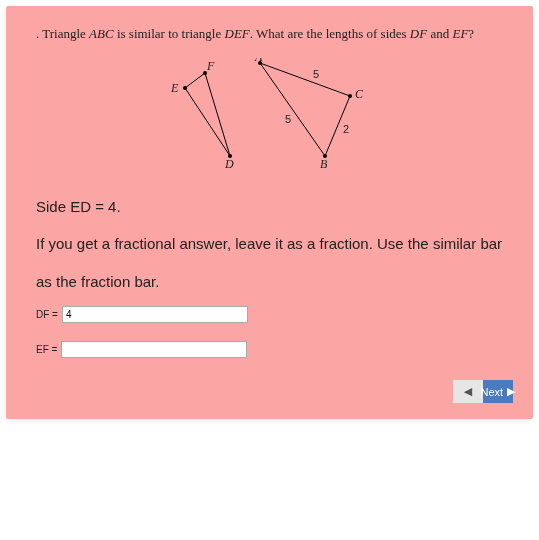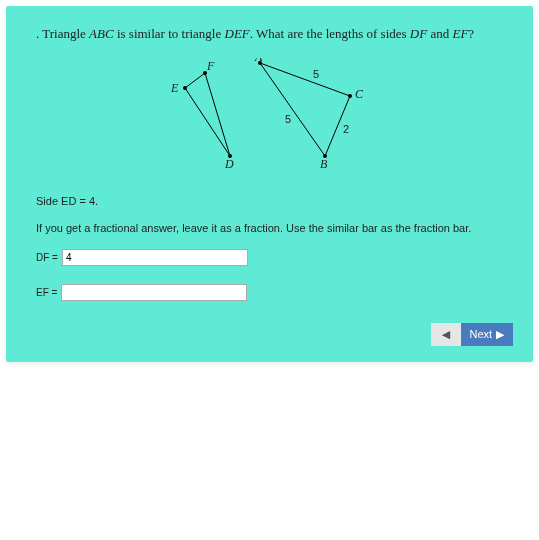--- a/index.html
+++ b/index.html
@@ -4,21 +4,21 @@
   <style>
     * { box-sizing: border-box; margin: 0; padding: 0; }
     body {
       font-family: Arial, Helvetica, sans-serif;
       background: #fff;
       width: 539px;
       height: 540px;
       position: relative;
     }
     .card {
-      background: #5eead4;
+      background: #fca5a5;
       padding: 18px 20px 16px 30px;
       box-shadow: 0 2px 6px rgba(0,0,0,0.08);
       margin: 6px;
       border-radius: 2px;
     }
     .question-text {
       font-size: 13px;
       color: #222;
       line-height: 1.5;
       font-family: Georgia, 'Times New Roman', serif;
@@ -30,21 +30,21 @@
       display: flex;
       justify-content: center;
       margin: 14px 0 20px 0;
     }
     .diagram {
       position: relative;
       width: 220px;
       height: 110px;
     }
     .instructions {
-      font-size: 11px;
+      font-size: 15px;
       color: #222;
       line-height: 2.5;
       margin-bottom: 6px;
     }
     .inputs {
       font-size: 12px;
       color: #222;
     }
     .input-row {
       display: flex;
@@ -75,21 +75,21 @@
       font-size: 11px;
       cursor: pointer;
       user-select: none;
     }
     .btn-prev {
       width: 30px;
       background: #e6e6e6;
       color: #555;
     }
     .btn-next {
-      width: 52px;
+      width: 30px;
       background: #4a7bbf;
       color: #fff;
     }
     .btn-next .tri {
       margin-left: 4px;
     }
     svg text {
       font-family: Georgia, 'Times New Roman', serif;
       font-style: italic;
       font-size: 12px;

